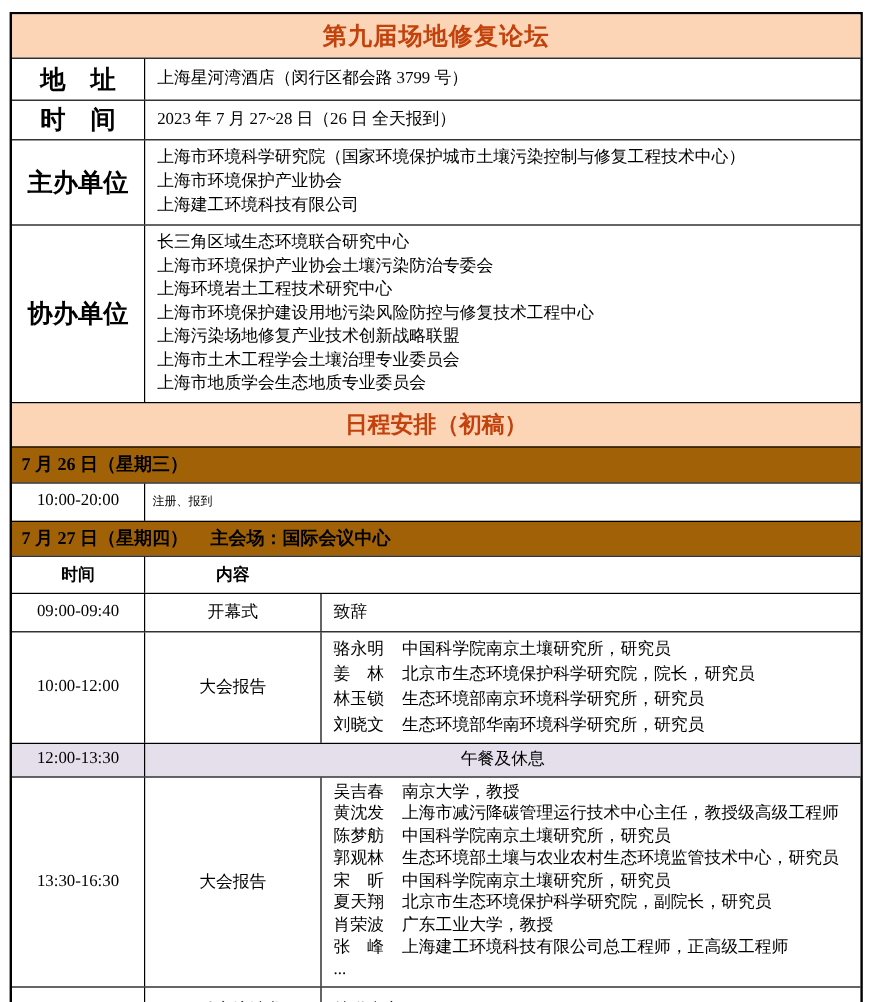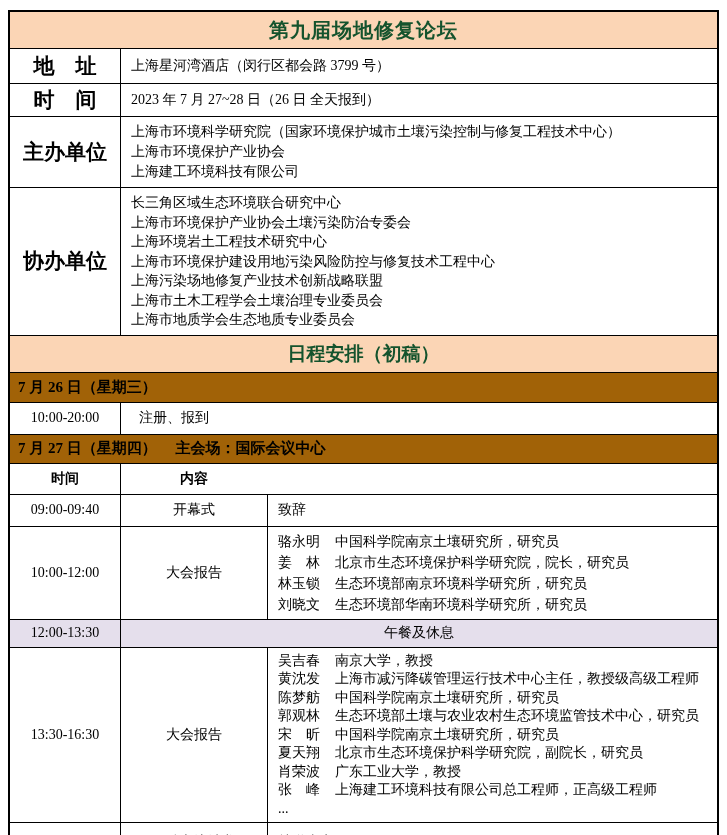--- a/index.html
+++ b/index.html
@@ -14,21 +14,21 @@
     border: 2px solid #000; background: #fff;
   }
   .row { display: flex; border-top: 1px solid #000; align-items: stretch; }
   .row:first-child { border-top: none; }
   .cell { display: flex; align-items: center; }
   .cell + .cell { border-left: 1px solid #000; }
 
   
   .banner {
     background: #FBD5B5; justify-content: center; align-items: center;
-    display: flex; font-weight: bold; color: #14532d;
+    display: flex; font-weight: bold; color: #c2410c;
   }
   .title-row { min-height: 36px; font-size: 20px; letter-spacing: 1px; }
   .sched-row { min-height: 37px; font-size: 19px; }
 
   
   .label-cell {
     width: 110px; min-width: 110px; justify-content: center;
     font-weight: bold; font-size: 21px; text-align: center;
   }
   .value-cell { flex: 1; padding: 5px 10px; font-size: 14px; flex-direction: column; align-items: flex-start; justify-content: center; }
@@ -49,21 +49,21 @@
   
   .time-cell {
     width: 110px; min-width: 110px; justify-content: center;
     font-size: 14px; 
   }
   .content-cell {
     width: 147px; min-width: 147px; justify-content: center;
     font-size: 14px; text-align: center;
   }
   .notes-cell { flex: 1; padding: 4px 10px; font-size: 14px; flex-direction: column; align-items: flex-start; justify-content: center; }
-  .wide-cell { flex: 1; padding: 4px 18px; font-size: 14px; }
+  .wide-cell { flex: 1; padding: 4px 6px; font-size: 10px; }
 
   .col-header { min-height: 31px; font-weight: bold; font-size: 15px; }
   .col-header .notes-cell { align-items: center; justify-content: center; text-align: center; }
 
   .row-reg { min-height: 32px; }
   .row-opening { min-height: 32px; }
   .row-morning { min-height: 86px; }
   .row-lunch { min-height: 28px; background: #E5DFEC; }
   .row-lunch .span-cell { flex: 1; justify-content: center; font-size: 14px; }
   .row-afternoon { min-height: 168px; }

